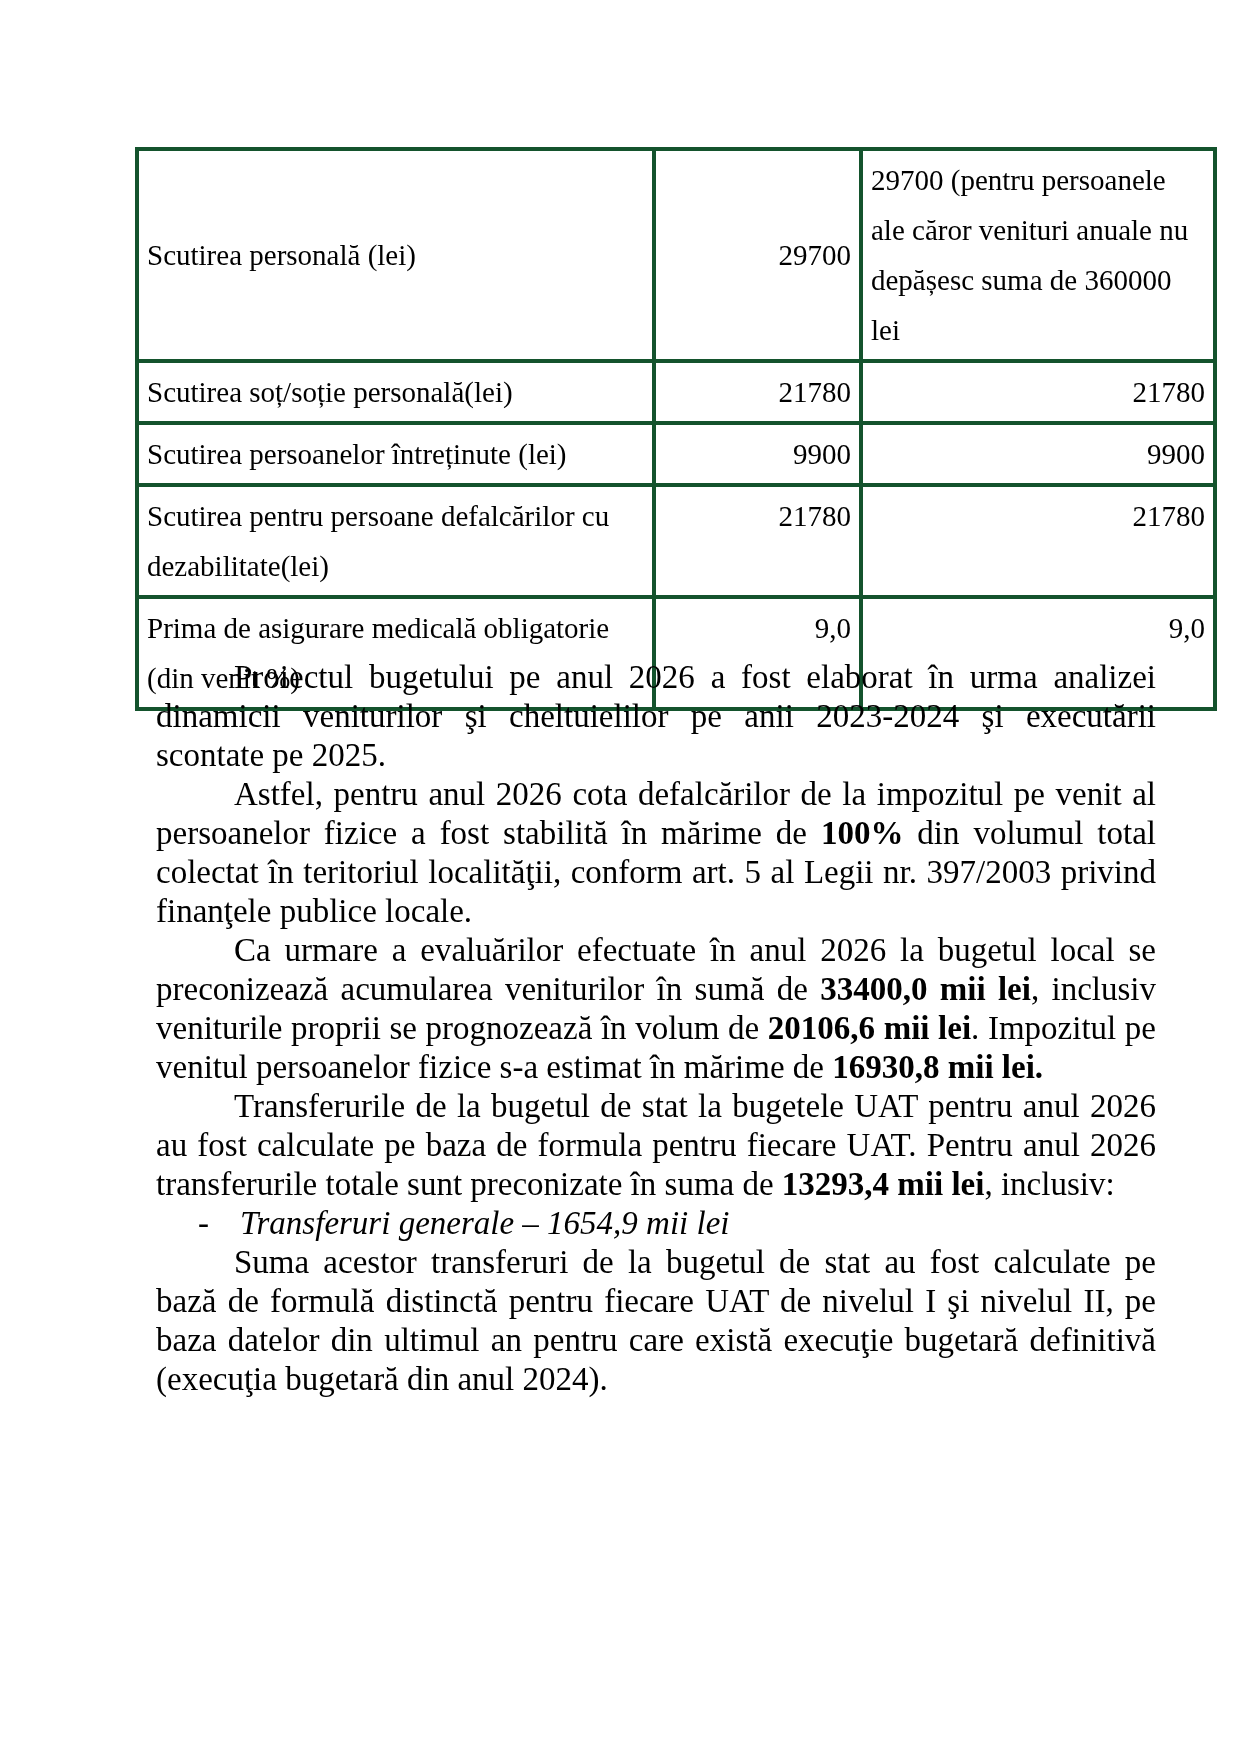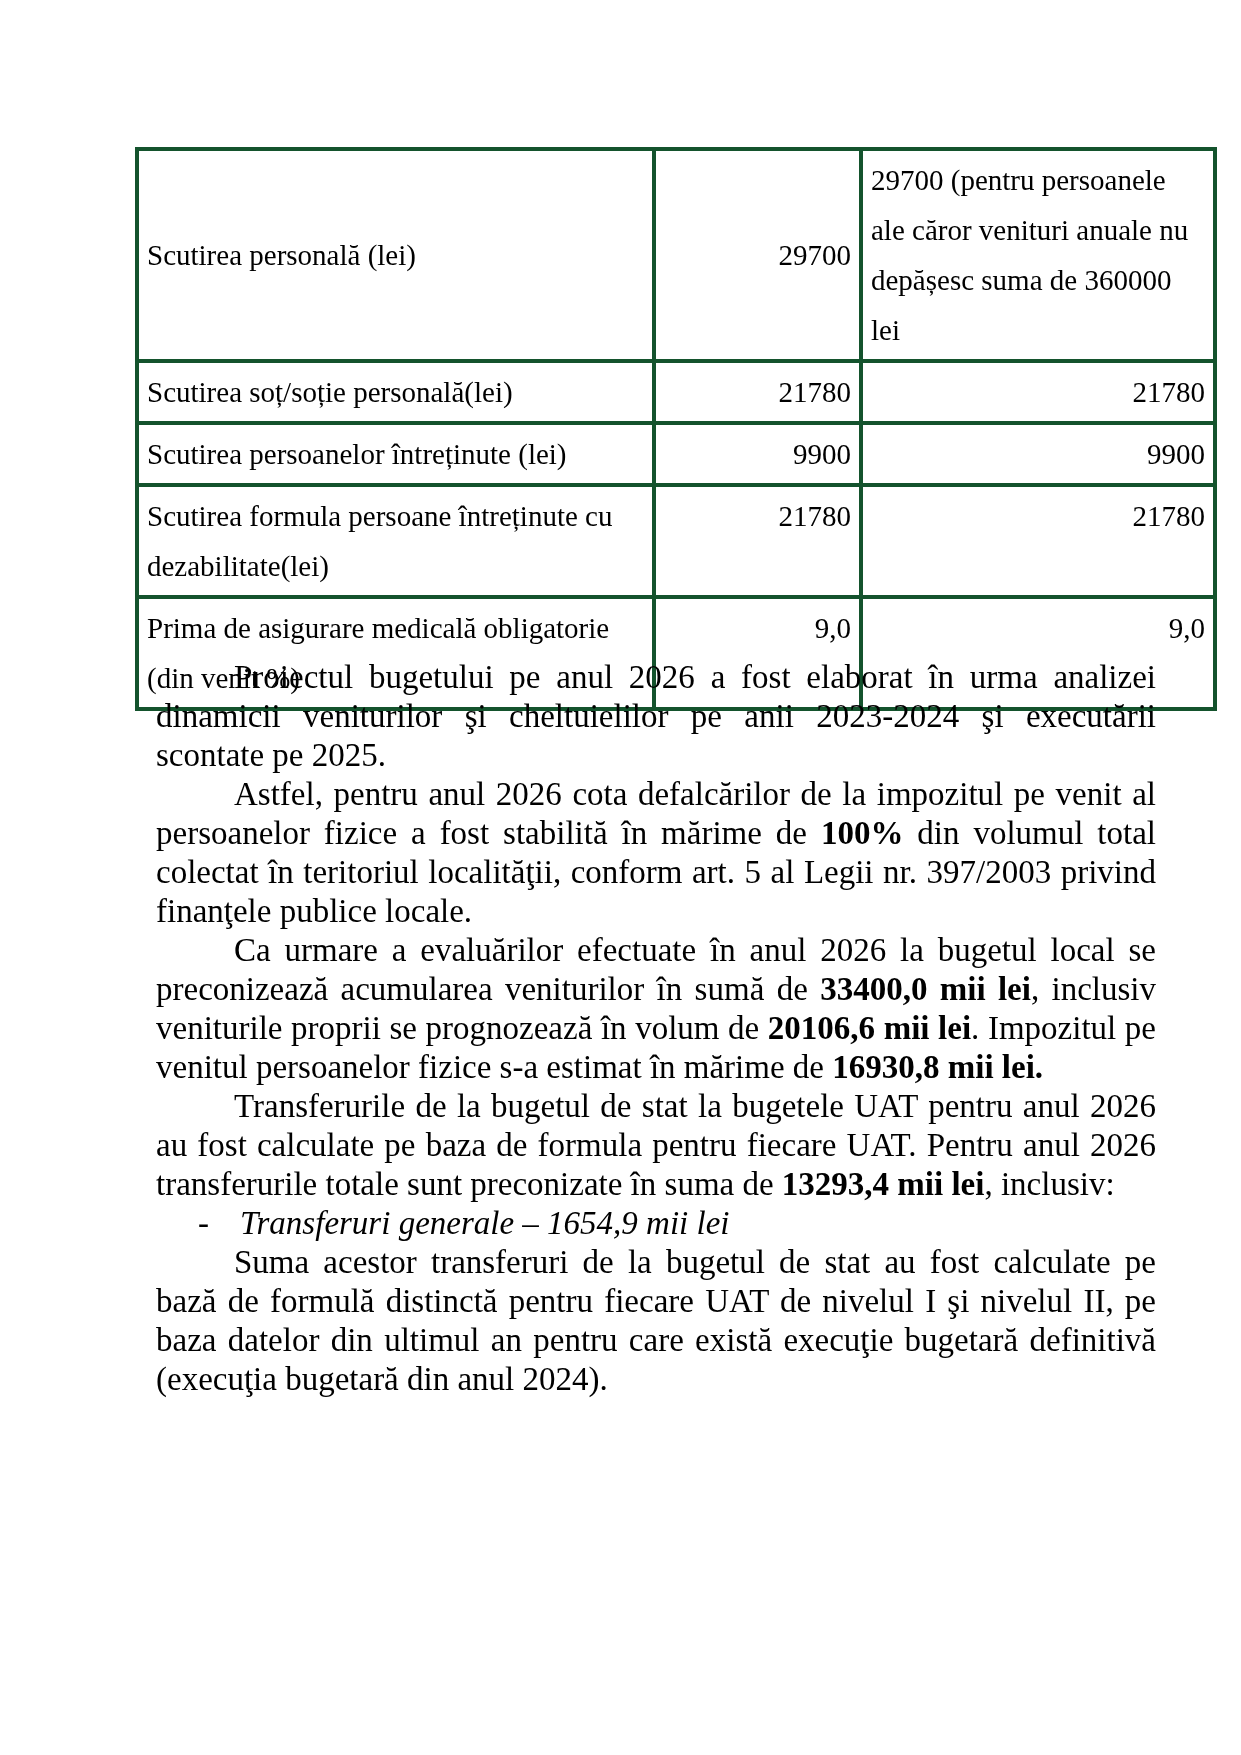--- a/index.html
+++ b/index.html
@@ -92,21 +92,21 @@
         <td class="label">Scutirea soț/soție personală(lei)</td>
         <td class="num">21780</td>
         <td class="num">21780</td>
       </tr>
       <tr class="row-4">
         <td class="label">Scutirea persoanelor întreținute (lei)</td>
         <td class="num">9900</td>
         <td class="num">9900</td>
       </tr>
       <tr class="row-5">
-        <td class="label">Scutirea formula persoane întreținute cu dezabilitate(lei)</td>
+        <td class="label">Scutirea pentru persoane defalcărilor cu dezabilitate(lei)</td>
         <td class="num">21780</td>
         <td class="num">21780</td>
       </tr>
       <tr class="row-6">
         <td class="label">Prima de asigurare medicală obligatorie (din venit %)</td>
         <td class="num">9,0</td>
         <td class="num">9,0</td>
       </tr>
     </tbody>
   </table>

